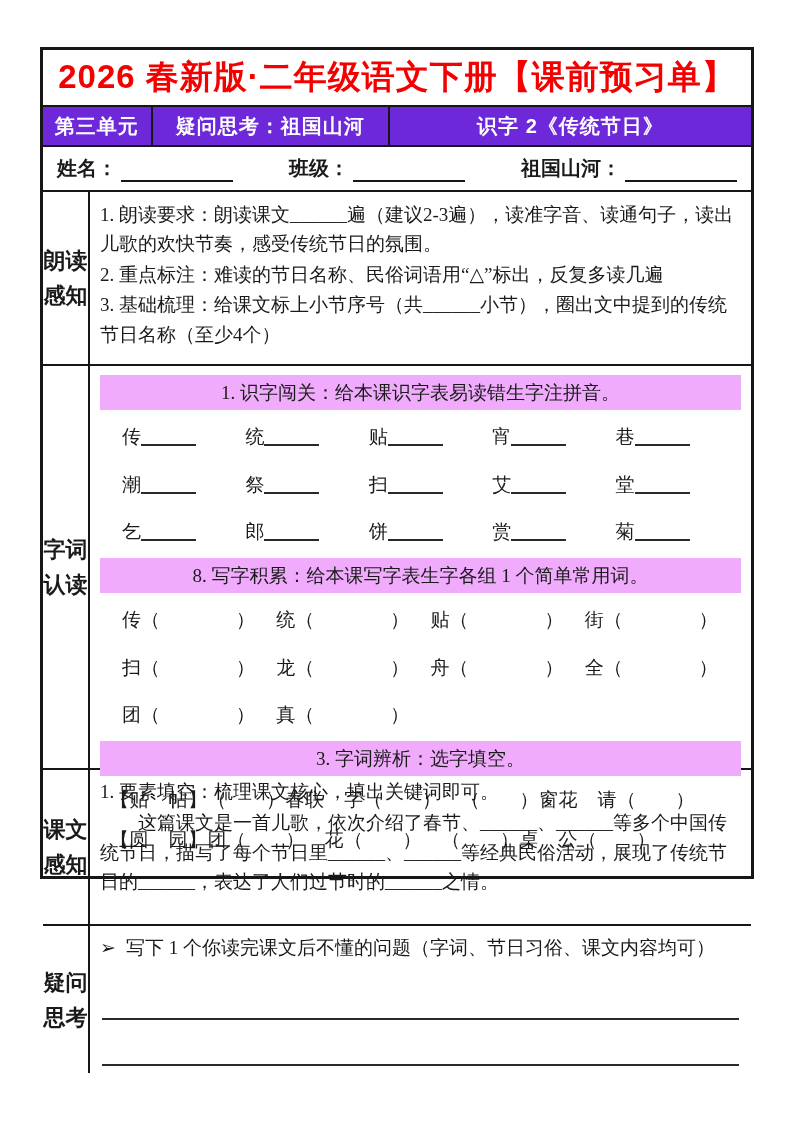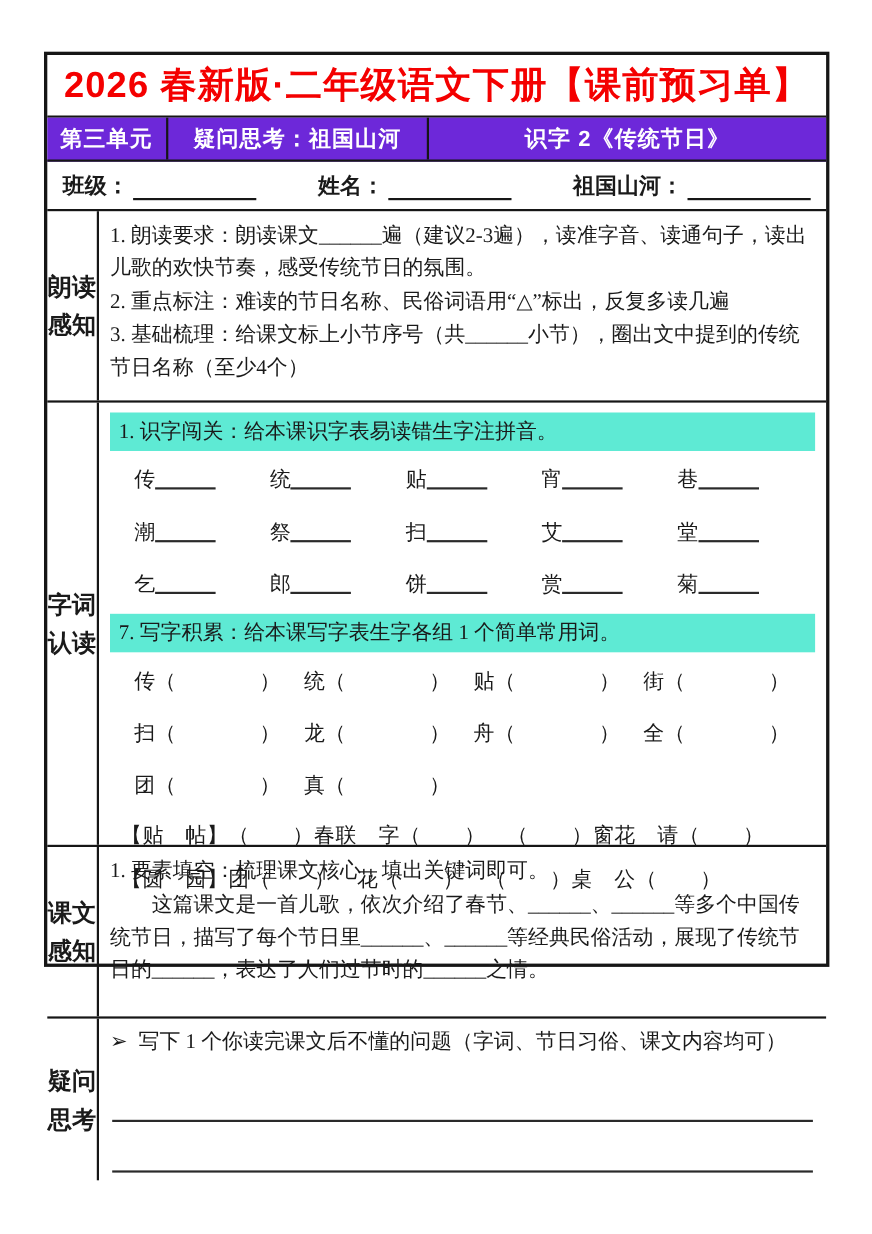--- a/index.html
+++ b/index.html
@@ -78,23 +78,24 @@
     flex: 1 1 auto; min-width: 0;
     padding: 7px 10px;
     font-size: 19px; line-height: 1.55;
   }
   .sec-reading  { height: 174px; }
   .sec-words    { height: 404px; }
   .sec-compre   { height: 156px; }
   .sec-reading .section-content p { margin: 1px 0; }
   
   .gray-band {
-    background: #5eead4;
+    background: #f0abfc;
     padding: 3px 8px;
     margin: 2px 0 3px 0;
+    text-align: center;
   }
   .char-row {
     display: grid; grid-template-columns: repeat(5, 1fr);
     padding: 9px 2px 9px 22px;
   }
   .char-cell { white-space: nowrap; }
   .ub {
     display: inline-block; width: 55px; height: 1em;
     border-bottom: 2px solid #2a2a2a;
     transform: translateY(3px);
@@ -126,25 +127,25 @@
   <div class="title-row">2026 春新版·二年级语文下册【课前预习单】</div>
 
   <div class="unit-bar">
     <div class="unit-cell c1">第三单元</div>
     <div class="unit-cell c2">疑问思考：祖国山河</div>
     <div class="unit-cell c3">识字 2《传统节日》</div>
   </div>
 
   <div class="info-row">
     <div class="info-group">
+      <span>姓名：</span>
+      <span class="info-blank"></span>
+    </div>
+    <div class="info-group">
       <span>班级：</span>
-      <span class="info-blank"></span>
-    </div>
-    <div class="info-group">
-      <span>姓名：</span>
       <span class="info-blank"></span>
     </div>
     <div class="info-group">
       <span>祖国山河：</span>
       <span class="info-blank"></span>
     </div>
   </div>
 
   <div class="section sec-reading">
     <div class="section-label">朗读感知</div>
@@ -176,39 +177,40 @@
         <span class="char-cell"><span>堂</span><span class="ub"></span></span>
       </div>
       <div class="char-row">
         <span class="char-cell"><span>乞</span><span class="ub"></span></span>
         <span class="char-cell"><span>郎</span><span class="ub"></span></span>
         <span class="char-cell"><span>饼</span><span class="ub"></span></span>
         <span class="char-cell"><span>赏</span><span class="ub"></span></span>
         <span class="char-cell"><span>菊</span><span class="ub"></span></span>
       </div>
 
-      <div class="gray-band">7. 写字积累：给本课写字表生字各组 1 个简单常用词。</div>
+      <div class="gray-band">8. 写字积累：给本课写字表生字各组 1 个简单常用词。</div>
 
       <div class="word-row">
         <span class="word-cell">传（　　　　）</span>
         <span class="word-cell">统（　　　　）</span>
         <span class="word-cell">贴（　　　　）</span>
         <span class="word-cell">街（　　　　）</span>
       </div>
       <div class="word-row">
         <span class="word-cell">扫（　　　　）</span>
         <span class="word-cell">龙（　　　　）</span>
         <span class="word-cell">舟（　　　　）</span>
         <span class="word-cell">全（　　　　）</span>
       </div>
       <div class="word-row">
         <span class="word-cell">团（　　　　）</span>
         <span class="word-cell">真（　　　　）</span>
       </div>
 
+      <div class="gray-band">3. 字词辨析：选字填空。</div>
 
       <div class="choice-line">【贴　帖】（　　）春联　字（　　）　（　　）窗花　请（　　）</div>
       <div class="choice-line">【圆　园】团（　　）　花（　　）　（　　）桌　公（　　）</div>
     </div>
   </div>
 
   <div class="section sec-compre">
     <div class="section-label">课文感知</div>
     <div class="section-content">
       <p>1. 要素填空：梳理课文核心，填出关键词即可。</p>

